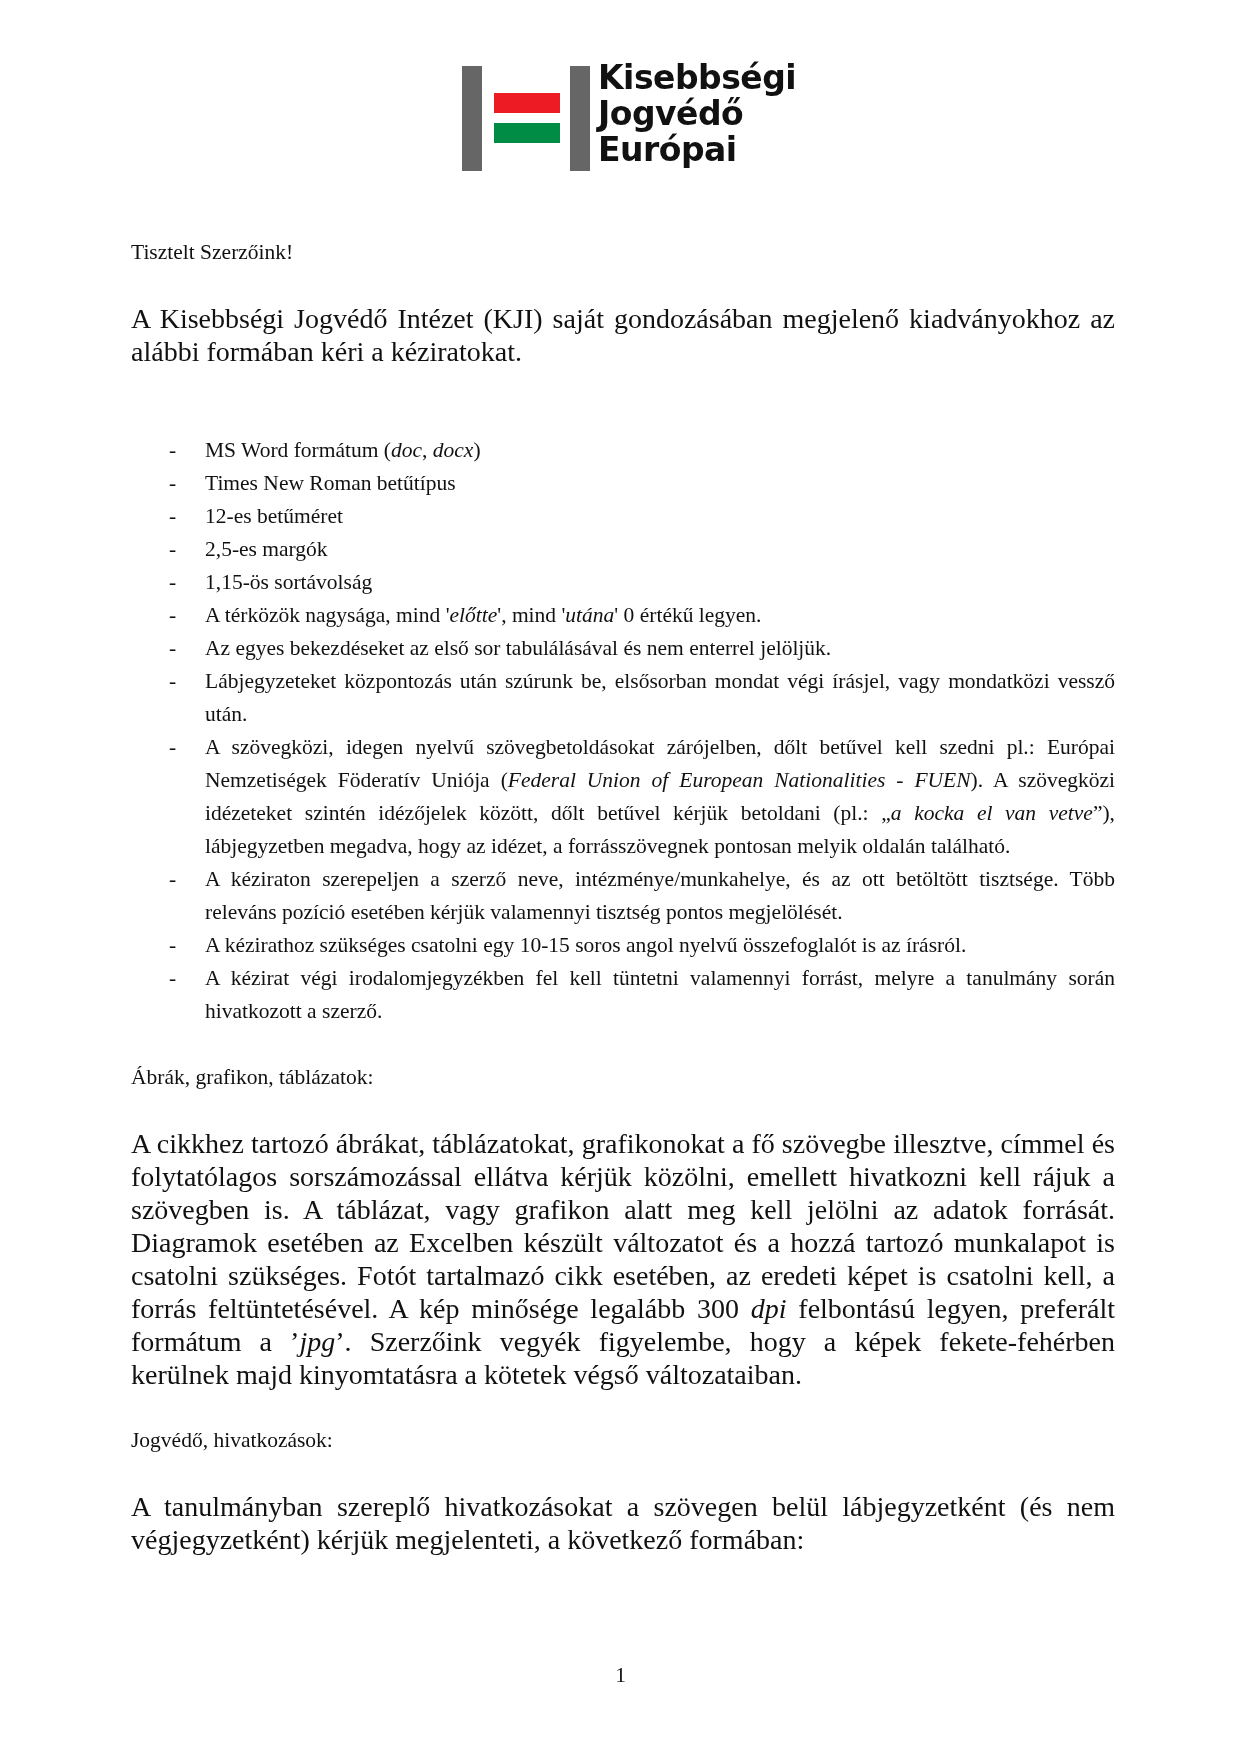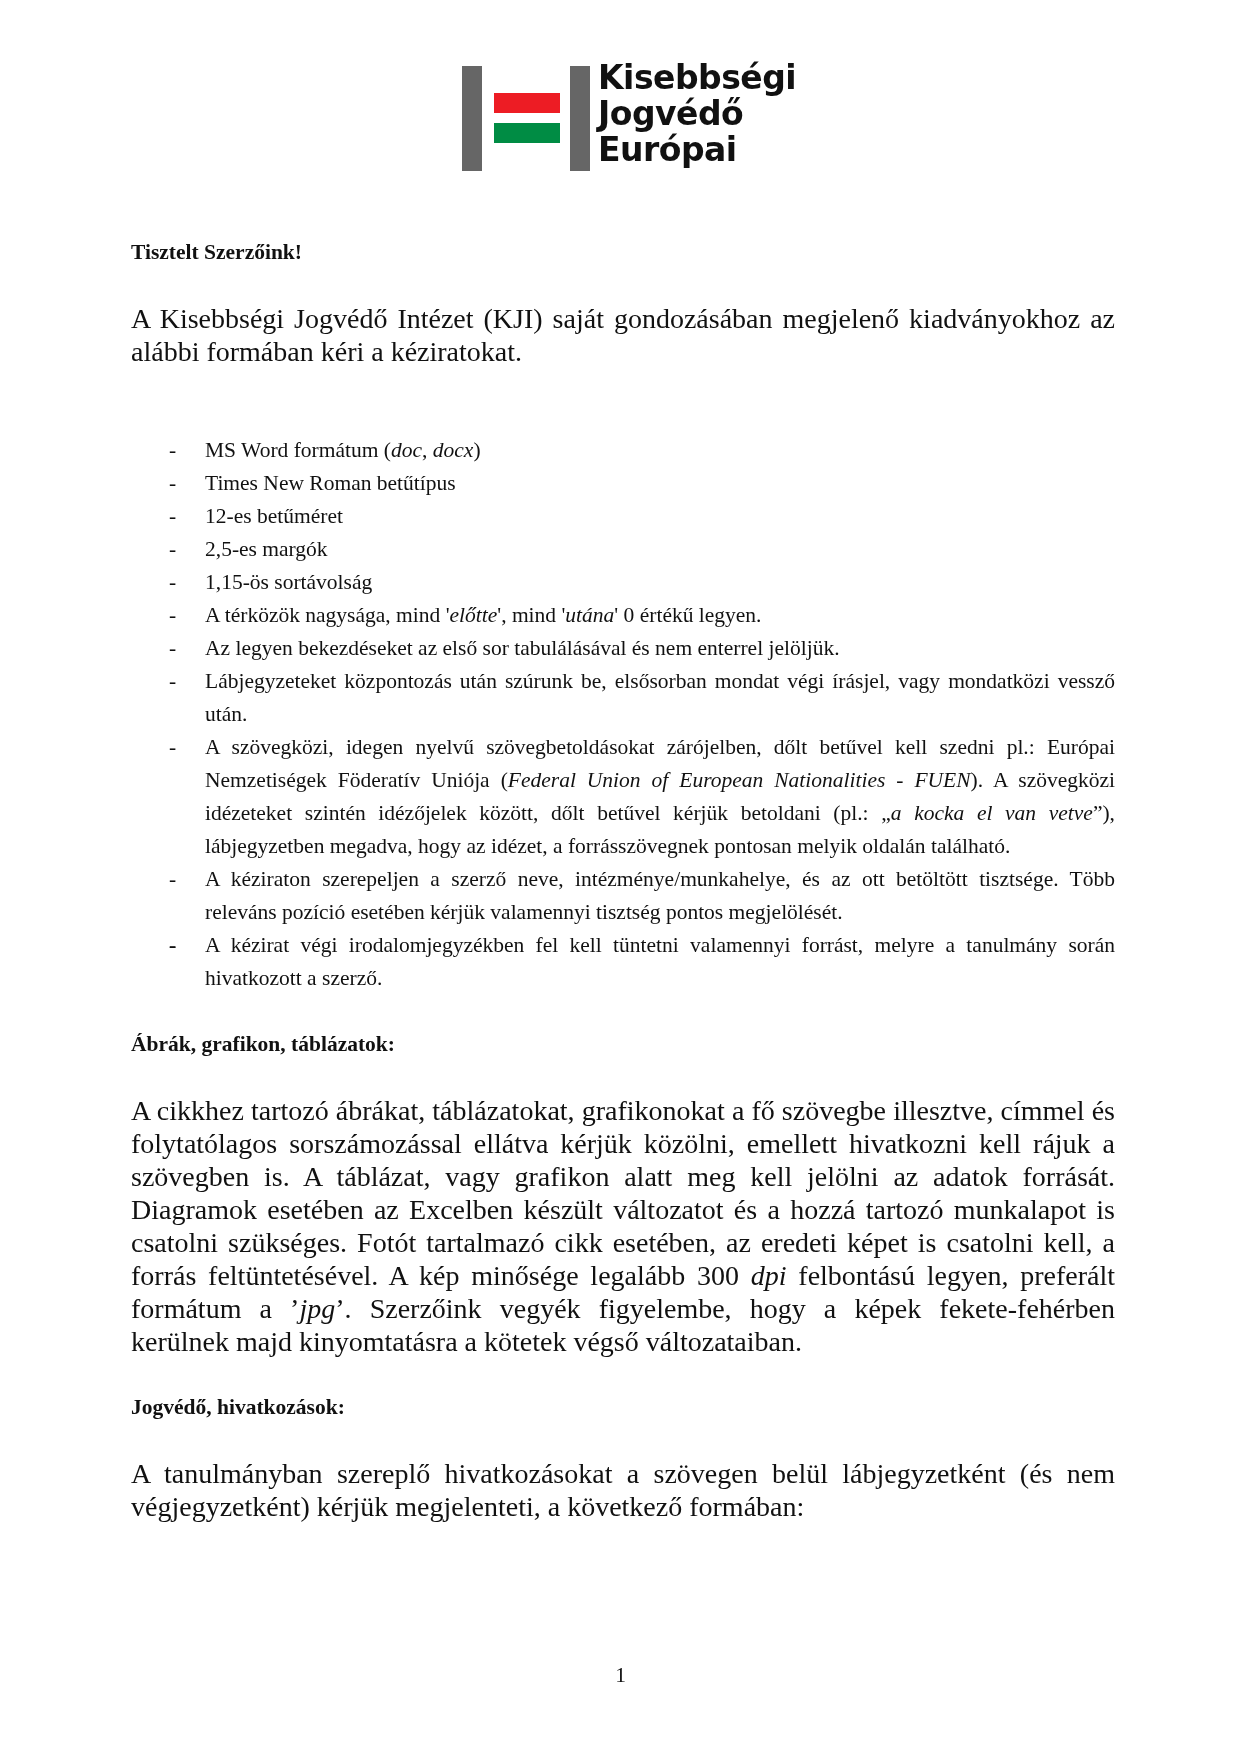--- a/index.html
+++ b/index.html
@@ -11,21 +11,21 @@
     .logo .bar.r { left: 108px; }
     .logo .flag { position: absolute; left: 32px; width: 66px; height: 20px; }
     .logo .flag.red { top: 27px; background: #ed1c24; }
     .logo .flag.green { top: 57px; background: #008c44; }
     .logo .text { position: absolute; left: 136px; top: -6px; font-family: "DejaVu Sans", "Liberation Sans", sans-serif;
                   font-size: 33px; line-height: 36px; color: #111; letter-spacing: -0.5px; font-weight: bold; }
     .logo .text div { white-space: nowrap; }
 
     .page { position: absolute; left: 131px; top: 236px; width: 984px; }
     .p { font-size: 28px; line-height: 33px; margin: 0; text-align: justify; }
-    .h { font-size: 21.5px; line-height: 33px; font-weight: bold; margin: 0; }
+    .h { font-size: 21.5px; line-height: 33px; font-weight: normal; margin: 0; }
     .gap { height: 33px; }
     ul.list { list-style: none; margin: 0; padding: 0; }
     ul.list li { position: relative; padding-left: 74px; font-size: 21.5px; line-height: 33px; text-align: justify; }
     ul.list li .dash { position: absolute; left: 38px; top: 0; }
     .pagenum { position: absolute; left: 0; width: 1241px; top: 1660px; text-align: center; font-size: 21.5px; line-height: 30px; }
     i { font-style: italic; }
   </style>
 </head>
 <body>
 
@@ -48,25 +48,25 @@
   <div class="gap"></div>
 
   <div class="gap"></div>
   <ul class="list">
     <li><span class="dash">-</span><span>MS Word formátum (</span><i>doc</i><span>, </span><i>docx</i><span>)</span></li>
     <li><span class="dash">-</span><span>Times New Roman betűtípus</span></li>
     <li><span class="dash">-</span><span>12-es betűméret</span></li>
     <li><span class="dash">-</span><span>2,5-es margók</span></li>
     <li><span class="dash">-</span><span>1,15-ös sortávolság</span></li>
     <li><span class="dash">-</span><span>A térközök nagysága, mind '</span><i>előtte</i><span>', mind '</span><i>utána</i><span>' 0 értékű legyen.</span></li>
-    <li><span class="dash">-</span><span>Az legyen bekezdéseket az első sor tabulálásával és nem enterrel jelöljük.</span></li>
+    <li><span class="dash">-</span><span>Az egyes bekezdéseket az első sor tabulálásával és nem enterrel jelöljük.</span></li>
     <li><span class="dash">-</span><span>Lábjegyzeteket központozás után szúrunk be, elsősorban mondat végi írásjel, vagy mondatközi vessző után.</span></li>
     <li><span class="dash">-</span><span>A szövegközi, idegen nyelvű szövegbetoldásokat zárójelben, dőlt betűvel kell szedni pl.: Európai Nemzetiségek Föderatív Uniója (</span><i>Federal Union of European Nationalities - FUEN</i><span>). A szövegközi idézeteket szintén idézőjelek között, dőlt betűvel kérjük betoldani (pl.: „</span><i>a kocka el van vetve</i><span>”), lábjegyzetben megadva, hogy az idézet, a forrásszövegnek pontosan melyik oldalán található.</span></li>
     <li><span class="dash">-</span><span>A kéziraton szerepeljen a szerző neve, intézménye/munkahelye, és az ott betöltött tisztsége. Több releváns pozíció esetében kérjük valamennyi tisztség pontos megjelölését.</span></li>
-    <li><span class="dash">-</span></li>
+    <li><span class="dash">-</span><span>A kézirathoz szükséges csatolni egy 10-15 soros angol nyelvű összefoglalót is az írásról.</span></li>
     <li><span class="dash">-</span><span>A kézirat végi irodalomjegyzékben fel kell tüntetni valamennyi forrást, melyre a tanulmány során hivatkozott a szerző.</span></li>
   </ul>
   <div class="gap"></div>
 
   <p class="h">Ábrák, grafikon, táblázatok:</p>
   <div class="gap"></div>
   <p class="p"><span>A cikkhez tartozó ábrákat, táblázatokat, grafikonokat a fő szövegbe illesztve, címmel és folytatólagos sorszámozással ellátva kérjük közölni, emellett hivatkozni kell rájuk a szövegben is.  A táblázat, vagy grafikon alatt meg kell jelölni az adatok forrását. Diagramok esetében az Excelben készült változatot és a hozzá tartozó munkalapot is csatolni szükséges. Fotót tartalmazó cikk esetében, az eredeti képet is csatolni kell, a forrás feltüntetésével. A kép minősége legalább 300 </span><i>dpi</i><span> felbontású legyen, preferált formátum a ’</span><i>jpg</i><span>’. Szerzőink vegyék figyelembe, hogy a képek fekete-fehérben kerülnek majd kinyomtatásra a kötetek végső változataiban.</span></p>
   <div class="gap"></div>
 
   <p class="h">Jogvédő, hivatkozások:</p>

